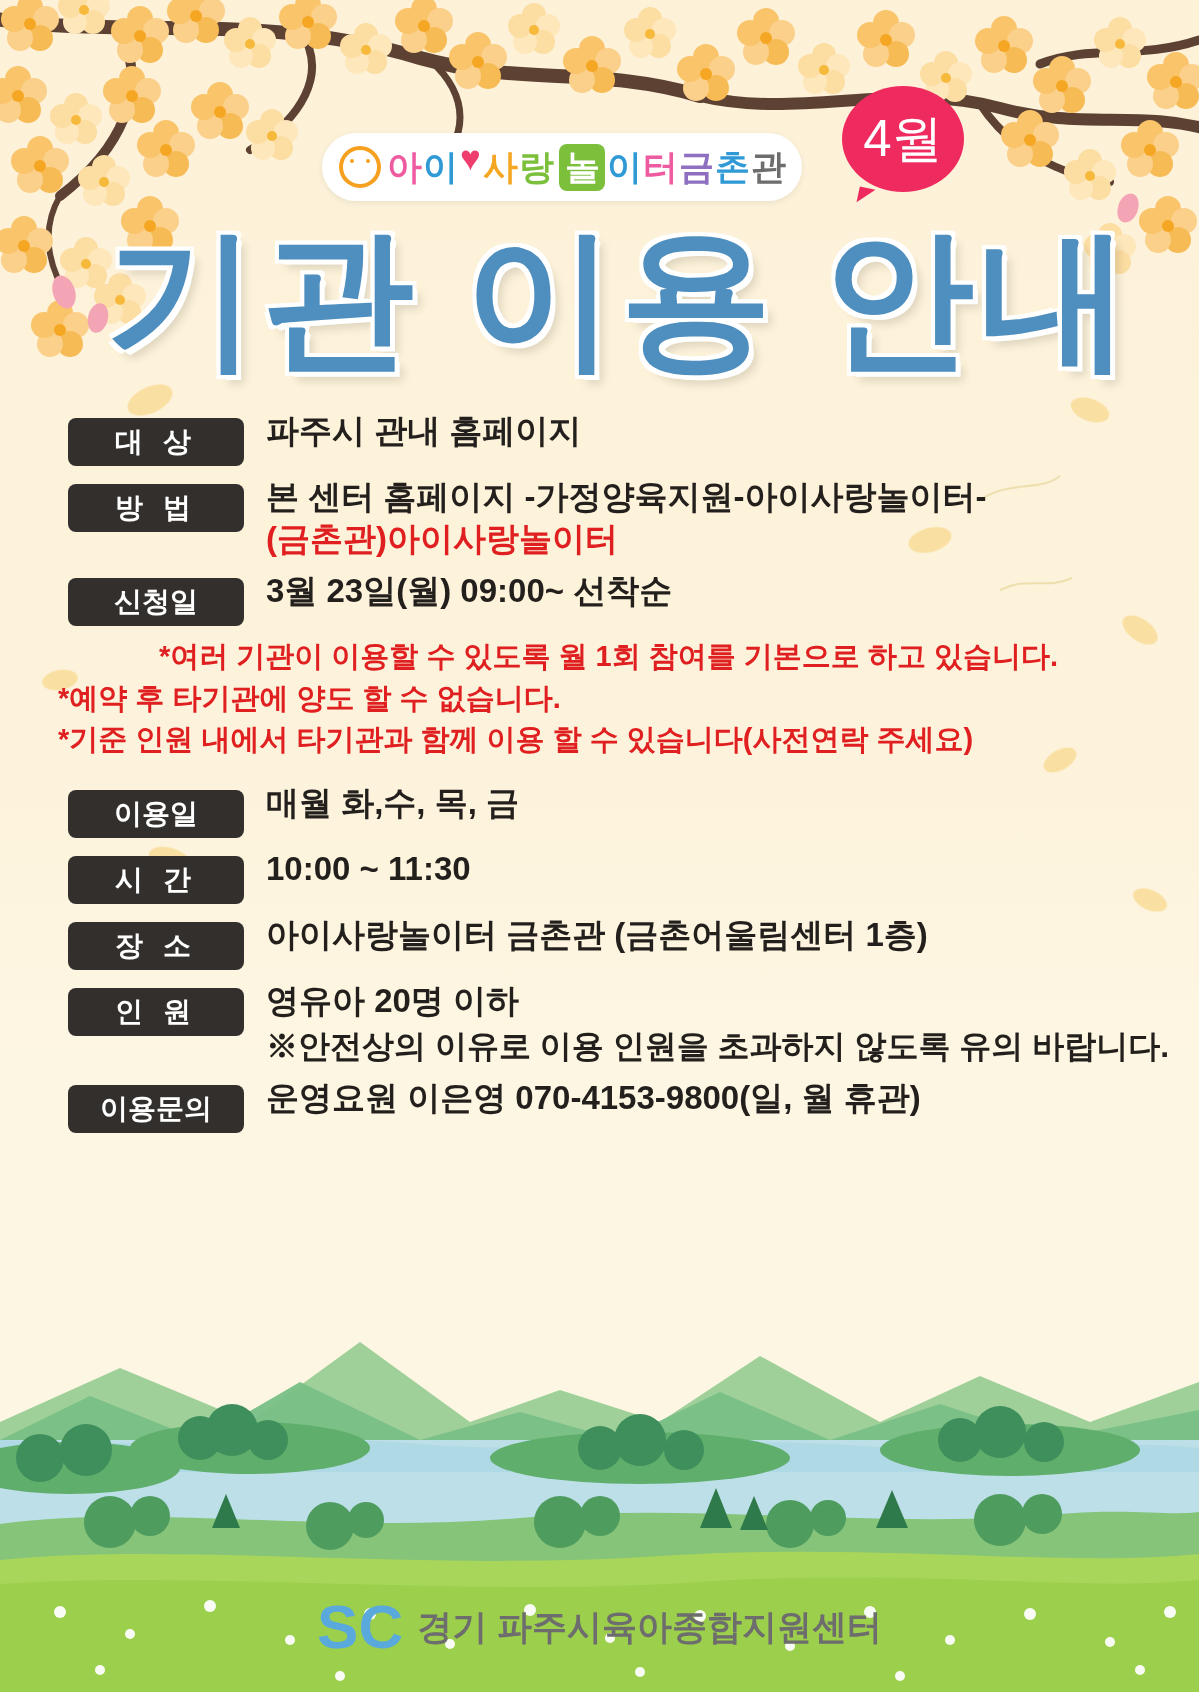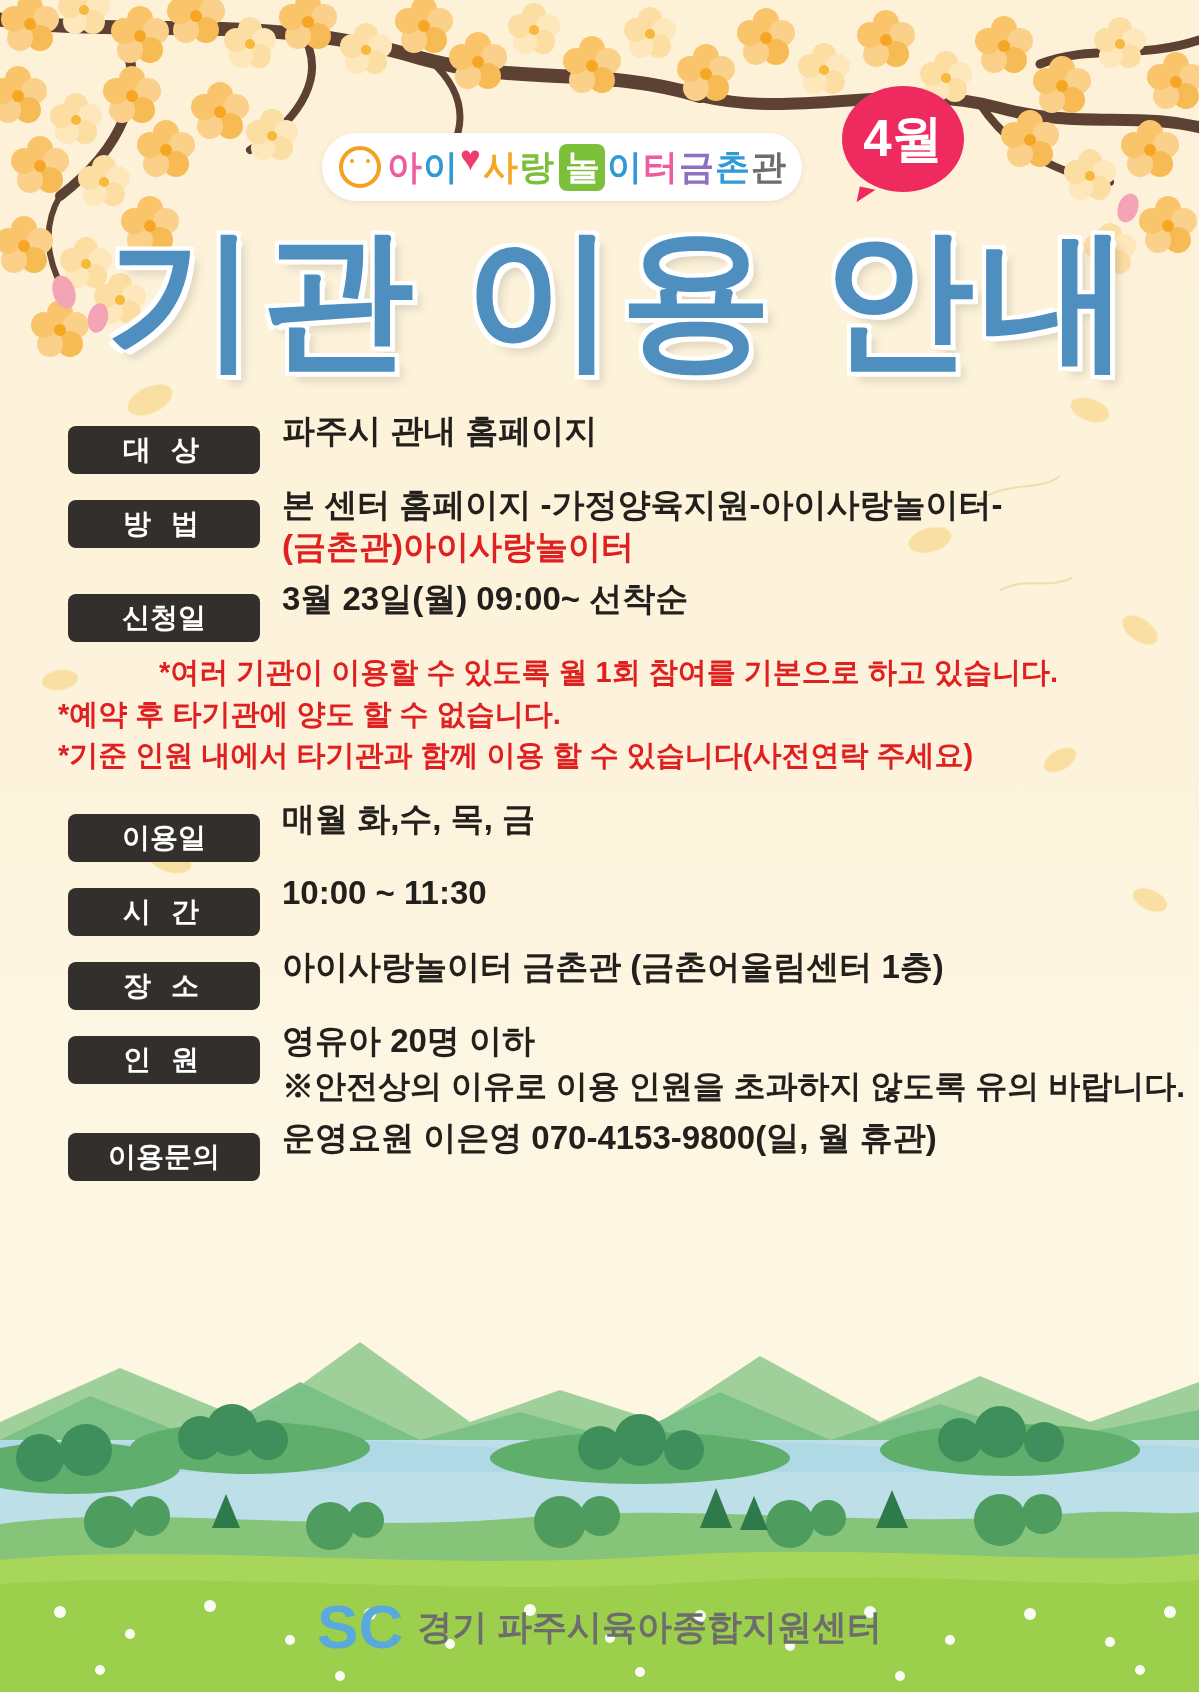--- a/index.html
+++ b/index.html
@@ -34,45 +34,45 @@
     width:34px;height:34px;border-radius:50%;
     border:4px solid #f6a01f;display:inline-block;position:relative;margin-right:4px;
   }
   .smiley:before{content:"";position:absolute;left:7px;top:9px;width:4px;height:4px;border-radius:50%;background:#f6a01f;}
   .smiley:after{content:"";position:absolute;right:7px;top:9px;width:4px;height:4px;border-radius:50%;background:#f6a01f;}
 
   .month-bubble{
     position:absolute;left:842px;top:86px;width:122px;height:106px;
     background:#ee2a5f;border-radius:50%;
     display:flex;align-items:center;justify-content:center;
-    color:#fff;font-size:51px;font-weight:bold;z-index:7;
+    color:#fff;font-size:51px;font-weight:normal;z-index:7;
   }
   .month-bubble:after{
     content:"";position:absolute;left:16px;bottom:-12px;
     border-width:16px 16px 0 0;border-style:solid;
     border-color:#ee2a5f transparent transparent transparent;
     transform:rotate(12deg);
   }
 
   .title{
     position:absolute;left:0;right:0;top:222px;text-align:center;
     font-size:152px;line-height:1;font-weight:bold;
     color:#4f8fbf;
     text-shadow:5px 5px 0 #ffffff, -4px -4px 0 #ffffff, 4px -4px 0 #fff, -4px 4px 0 #fff, 8px 9px 10px rgba(0,0,0,.13);
     letter-spacing:4px;z-index:6;padding-left:41px;
   }
 
   
   .content{position:absolute;left:0;top:410px;width:1199px;z-index:5;}
   .row{display:flex;align-items:flex-start;margin-bottom:10px;padding-left:68px;}
   .tag{
-    flex:0 0 auto;width:192px;height:48px;background:#332f2c;color:#fff;
+    flex:0 0 auto;width:176px;height:48px;background:#332f2c;color:#fff;
     border-radius:8px;font-size:28px;font-weight:bold;
     display:flex;align-items:center;justify-content:center;letter-spacing:6px;
-    margin-top:16px;
+    margin-top:8px;
   }
   .tag.tight{letter-spacing:0px;}
   .val{
     margin-left:22px;font-size:33px;font-weight:bold;color:#231f1c;line-height:1.28;
   }
   .val .hl{color:#e02020;}
   .notes{padding:0 40px 0 58px;margin-top:7px;}
   .note{
     color:#e02020;font-size:29px;font-weight:bold;line-height:1.42;text-align:left;
   }

